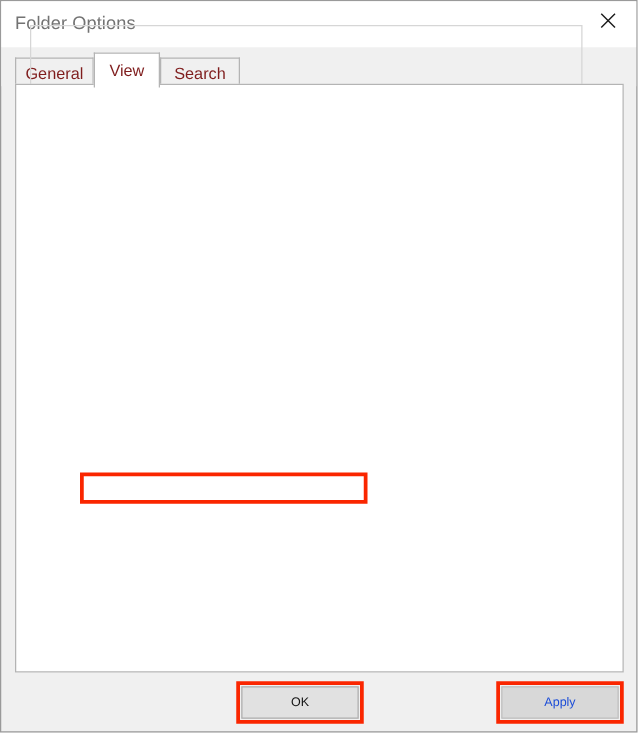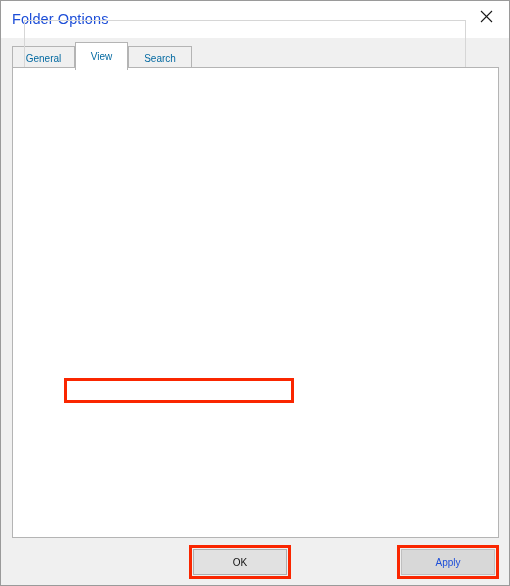--- a/index.html
+++ b/index.html
@@ -32,21 +32,21 @@
     left: 0; top: 0;
     width: 508px;
     height: 37px;
     background: #ffffff;
     box-sizing: border-box;
   }
   #title-text {
     position: absolute;
     left: 11px; top: 10px;
     font-size: 14.5px;
-    color: #1d4ed8;
+    color: #737373;
     letter-spacing: .1px;
     white-space: nowrap;
   }
   #close-button {
     position: absolute;
     right: 0; top: 0;
     width: 46px; height: 31px;
     display: flex;
     align-items: center;
     justify-content: center;
@@ -63,22 +63,22 @@
     background: #f0f0f0;
   }
   .tab {
     position: absolute;
     top: 8px;
     height: 23px;
     background: #f0f0f0;
     border: 1px solid #b4b4b4;
     border-bottom: none;
     box-sizing: border-box;
-    font-size: 10px;
-    color: #0369a1;
+    font-size: 13px;
+    color: #7f1d1d;
     display: flex;
     align-items: center;
     justify-content: center;
     cursor: default;
   }
   .tab.active {
     top: 4px;
     height: 28px;
     background: #ffffff;
     border-color: #b4b4b4;

